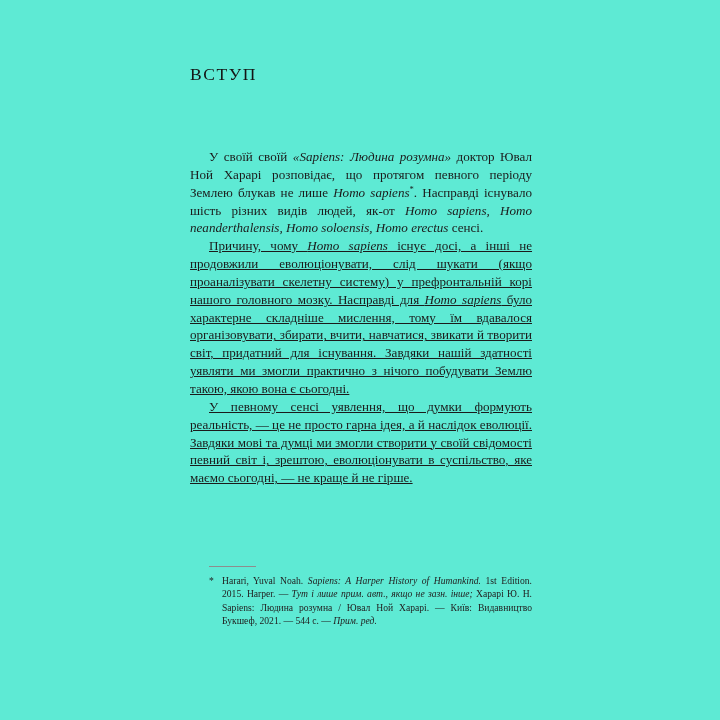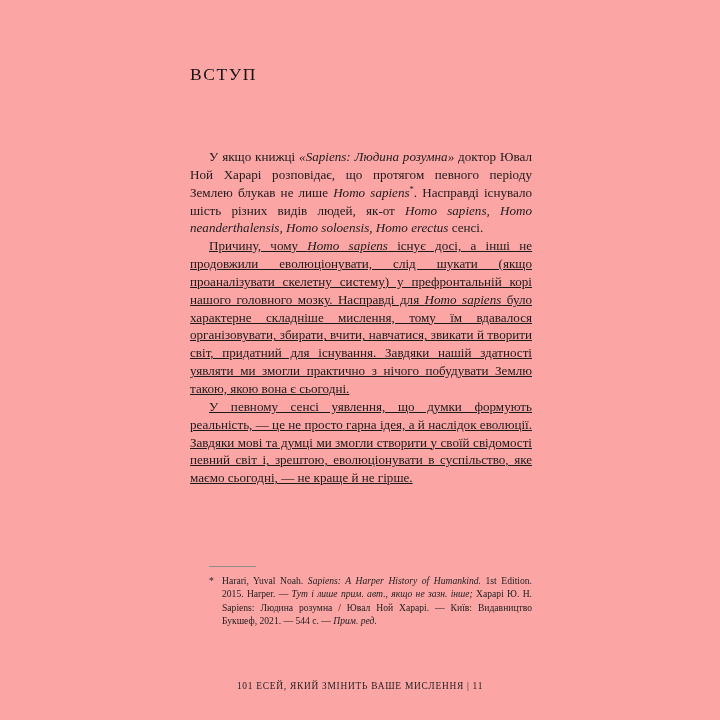--- a/index.html
+++ b/index.html
@@ -13,21 +13,21 @@
     background: #ffffff;
     font-family: "Liberation Serif", "DejaVu Serif", serif;
     color: #1a1a1a;
     overflow: hidden;
   }
 
   .page {
     position: relative;
     width: 720px;
     height: 720px;
-    background: #fca5a5;
+    background: #5eead4;
     box-sizing: border-box;
   }
 
   
   .chapter-title {
     position: absolute;
     left: 190px;
     top: 52px;
     font-size: 17.5px;
     letter-spacing: 1.6px;
@@ -122,36 +122,33 @@
 </style>
 </head>
 <body>
 
 <div class="page">
 
   <h1 class="chapter-title">ВСТУП</h1>
 
   <div class="text-block">
     <p class="para first">
-      <span>У якщо книжці </span><i>«Sapiens: Людина розумна»</i><span> доктор Ювал Ной Харарі розповідає, що протягом певного періоду Землею блукав не лише </span><i>Homo sapiens</i><span class="fn-ref">*</span><span>. Насправді існувало шість різних видів людей, як-от </span><i>Homo sapiens, Homo neanderthalensis, Homo soloensis, Homo erectus</i><span> сенсі.</span>
+      <span>У своїй своїй </span><i>«Sapiens: Людина розумна»</i><span> доктор Ювал Ной Харарі розповідає, що протягом певного періоду Землею блукав не лише </span><i>Homo sapiens</i><span class="fn-ref">*</span><span>. Насправді існувало шість різних видів людей, як-от </span><i>Homo sapiens, Homo neanderthalensis, Homo soloensis, Homo erectus</i><span> сенсі.</span>
     </p>
 
     <p class="para">
       <span>Причину, чому </span><i>Homo sapiens</i><span> існує досі, а інші не продовжили еволюціонувати, слід шукати (якщо проаналізувати скелетну систему) у префронтальній корі нашого головного мозку. Насправді для </span><i>Homo sapiens</i><span> було характерне складніше мислення, тому їм вдавалося організовувати, збирати, вчити, навчатися, звикати й творити світ, придатний для існування. Завдяки нашій здатності уявляти ми змогли практично з нічого побудувати Землю такою, якою вона є сьогодні.</span>
     </p>
 
     <p class="para">
       <span>У певному сенсі уявлення, що думки формують реальність, — це не просто гарна ідея, а й наслідок еволюції. Завдяки мові та думці ми змогли створити у своїй свідомості певний світ і, зрештою, еволюціонувати в суспільство, яке маємо сьогодні, — не краще й не гірше.</span>
     </p>
   </div>
 
   <div class="footnote">
     <div class="footnote-rule"></div>
     <div class="footnote-body">
       <span class="footnote-marker">*</span><span>Harari, Yuval Noah. </span><i>Sapiens: A Harper History of Humankind.</i><span> 1st Edition. 2015. Harper. — </span><i>Тут і лише прим. авт., якщо не зазн. інше;</i><span> Харарі Ю. Н. Sapiens: Людина розумна / Ювал Ной Харарі. — Київ: Видавництво Букшеф, 2021. — 544 с. — </span><i>Прим. ред.</i>
     </div>
   </div>
 
-  <div class="page-footer">
-    <span>101 ЕСЕЙ, ЯКИЙ ЗМІНИТЬ ВАШЕ МИСЛЕННЯ</span><span class="sep">|</span><span>11</span>
-  </div>
 
 </div>
 
 </body></html>

